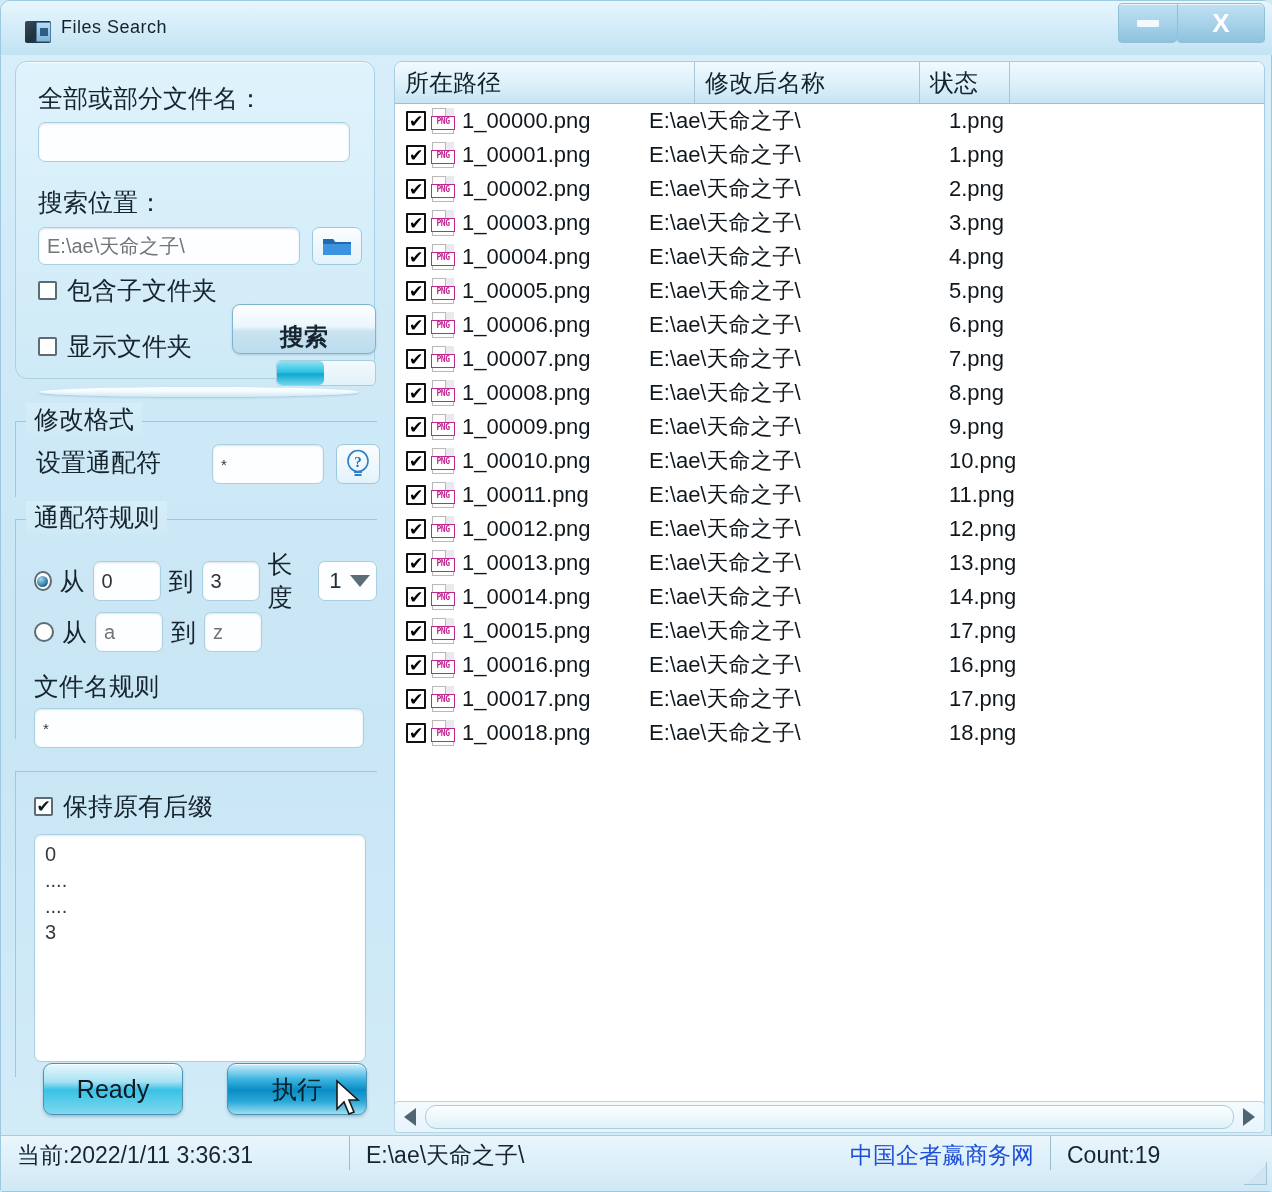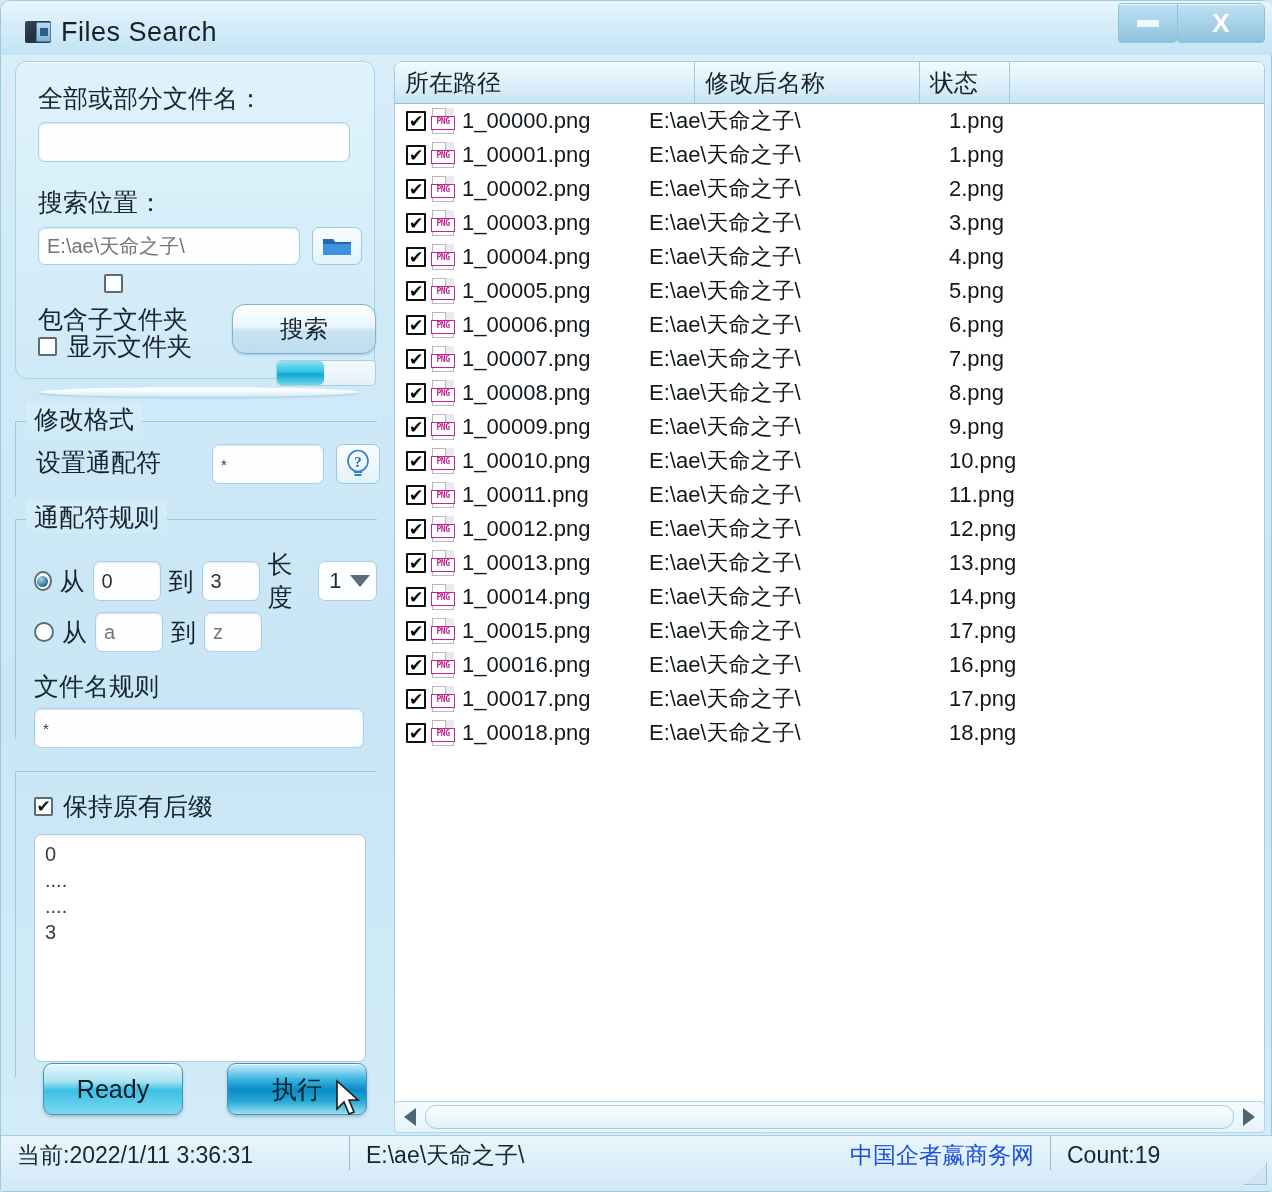--- a/index.html
+++ b/index.html
@@ -28,21 +28,21 @@
   .title-icon .pg{
     position:absolute;right:0;top:1px;width:15px;height:20px;
     background:linear-gradient(180deg,#bcd9ee 0%,#7fb4d8 100%);
     border:1px solid #4b7ea6;box-sizing:border-box;border-radius:1px;
   }
   .title-icon .pg:after{
     content:"";position:absolute;left:3px;top:5px;width:8px;height:8px;
     background:#2b5d85;
   }
   .title-text{
-    position:absolute;left:60px;top:16px;font-size:27px;color:#15222b;
+    position:absolute;left:60px;top:16px;font-size:18px;color:#15222b;
     letter-spacing:.5px;
   }
   .winbtns{position:absolute;right:8px;top:2px;display:flex;}
   .winbtn{
     width:58px;height:38px;
     background:linear-gradient(180deg,#bfe0f2 0%,#a9d3ea 48%,#8dc2de 100%);
     border:1px solid #8fc0d8;border-radius:4px;margin-left:-1px;
     display:flex;align-items:center;justify-content:center;
     box-shadow:inset 0 1px 0 rgba(255,255,255,.75);
   }
@@ -74,24 +74,25 @@
   .ck{
     width:19px;height:19px;box-sizing:border-box;
     background:#fdffff;border:2px solid #5d6b74;border-radius:2px;
     display:inline-flex;align-items:center;justify-content:center;
     font-size:17px;color:#101820;line-height:1;
   }
   .ckwrap{display:flex;align-items:center;gap:10px;}
   .btn3d{
     box-sizing:border-box;
     background:linear-gradient(180deg,#fdfeff 0%,#eaf6fc 45%,#c9e3f1 55%,#bcdcee 100%);
-    border:1px solid #7fb3cf;border-radius:13px;
-    display:flex;align-items:center;justify-content:center;
+    border:1px solid #7fb3cf;border-radius:8px;
+    display:flex;align-items:flex-end;justify-content:center;
     font-size:24px;color:#17252e;
     box-shadow:inset 0 1px 0 rgba(255,255,255,.9),0 1px 2px rgba(60,110,140,.25);
+    font-weight:bold;
   }
   .folderbtn{
     box-sizing:border-box;width:50px;height:38px;border-radius:7px;
     background:linear-gradient(180deg,#fbfdff 0%,#e3f2fa 100%);
     border:1px solid #9cc8de;
     display:flex;align-items:center;justify-content:center;
   }
   .progress{
     box-sizing:border-box;width:100px;height:26px;border-radius:5px;
     background:linear-gradient(180deg,#f3fafd 0%,#e2f1f8 100%);
@@ -267,21 +268,21 @@
       <div class="lbl" style="position:absolute;left:22px;top:124px;">搜索位置：</div>
       <input class="tinput ph" style="position: absolute; left: 22px; top: 165px; width: 262px; height: 38px;" placeholder="E:\ae\天命之子\">
       <div class="folderbtn" style="position:absolute;left:296px;top:165px;">
         <svg width="30" height="22" viewBox="0 0 30 22">
           <path d="M1 4 L11 4 L13 7 L29 7 L29 20 L1 20 Z" fill="#2f7fd0"></path>
           <path d="M1 9 L29 9 L29 20 L1 20 Z" fill="#3d93e0"></path>
           <path d="M1 4 L11 4 L13 7 L29 7 L29 9 L1 9 Z" fill="#2468b0"></path>
         </svg>
       </div>
 
-      <div class="ckwrap" style="position:absolute;left:22px;top:212px;flex-direction:column;">
+      <div class="ckwrap" style="position:absolute;left:22px;top:212px;">
         <span class="ck"></span>
         <span class="lbl">包含子文件夹</span>
       </div>
       <div class="ckwrap" style="position:absolute;left:22px;top:268px;">
         <span class="ck"></span>
         <span class="lbl">显示文件夹</span>
       </div>
 
       <div class="btn3d" style="position:absolute;left:216px;top:242px;width:144px;height:50px;">
         <span>搜索</span>

